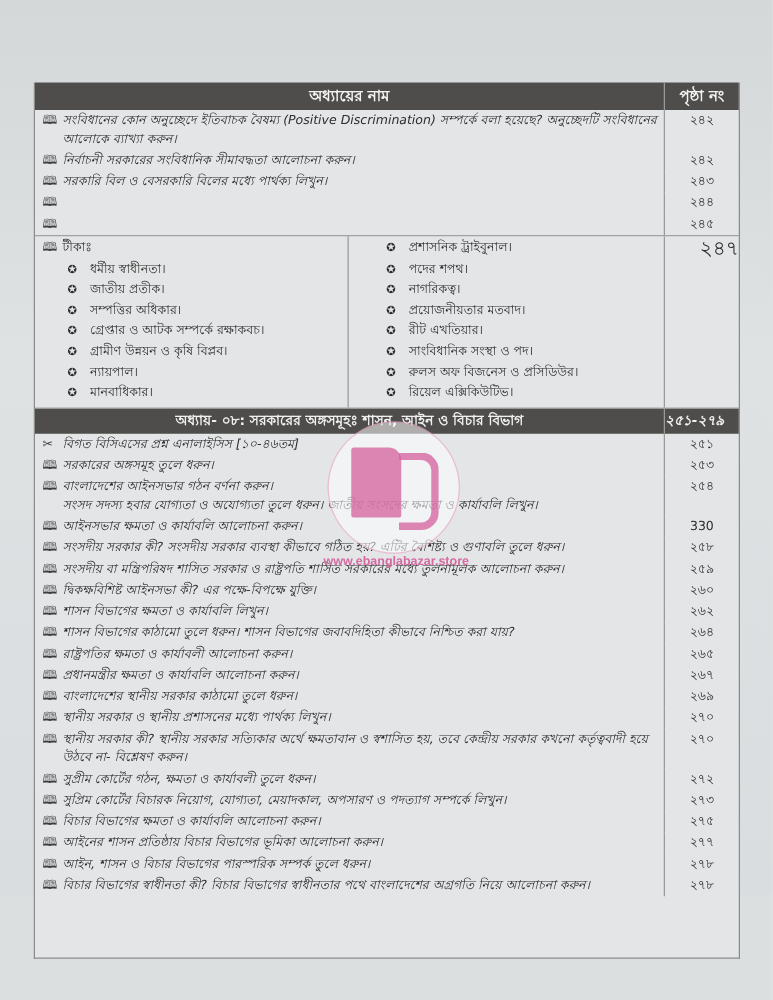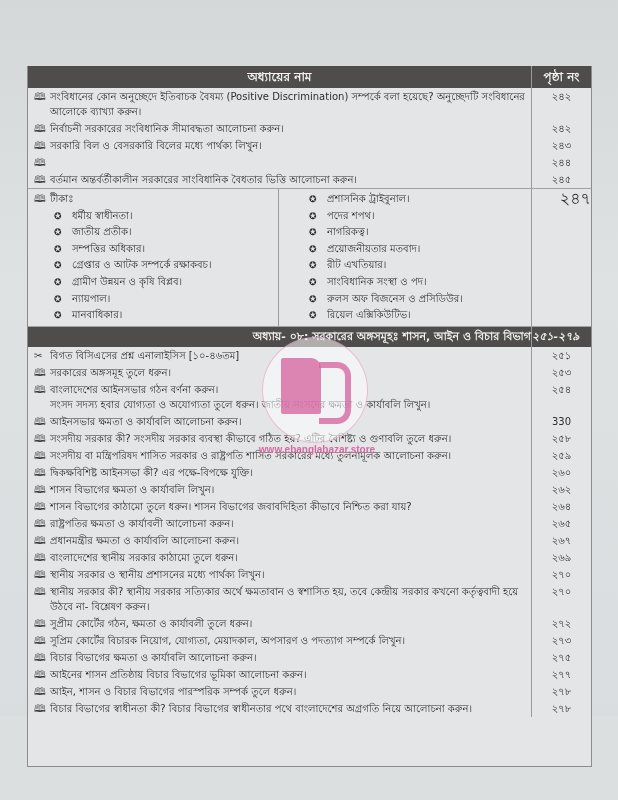--- a/index.html
+++ b/index.html
@@ -28,30 +28,30 @@
   .head-row .c1 { flex: 1; text-align: center; line-height: 22px; border-right: 1px solid #9a9a9a; }
   .head-row .c2 { width: 59px; text-align: center; line-height: 22px; }
   .row { display: flex; position: relative; }
   .row .c1 {
     flex: 1; border-right: 1px solid #9a9a9a; padding: 1px 4px 1px 6px;
     font-size: 10px; line-height: 15px; display: flex;
   }
   .row .c2 { width: 59px; text-align: center; font-size: 10px; line-height: 15px; padding-top: 1px; }
   .row.bordered { border-bottom: 1px solid #a3a3a3; }
   .ic { width: 16px; flex: 0 0 16px; font-size: 10px; color: #3d3d3d; }
-  .txt { flex: 1; }
+  .txt { flex: 1; font-style: italic; }
   .tika { display: flex; border-bottom: 1px solid #a3a3a3; }
   .tika .left { width: 240px; border-right: 1px solid #9a9a9a; padding: 2px 4px 2px 6px; font-size: 10px; line-height: 16.6px; }
   .tika .right { flex: 1; border-right: 1px solid #9a9a9a; padding: 2px 4px 2px 30px; font-size: 10px; line-height: 16.6px; }
   .tika .pg { width: 59px; text-align: right; font-size: 16px; line-height: 16.6px; padding-top: 2px; }
   .bullet { display: flex; }
   .bullet .b { width: 18px; flex: 0 0 18px; font-size: 9px; }
   .left .bullet { padding-left: 20px; }
   .sec-row { display: flex; height: 20px; background: #4e4d4b; color: #f0f0f0; font-size: 11px; font-weight: bold; }
-  .sec-row .c1 { flex: 1; text-align: right; line-height: 20px; border-right: 1px solid #9a9a9a; }
+  .sec-row .c1 { flex: 1; text-align: center; line-height: 20px; border-right: 1px solid #9a9a9a; }
   .sec-row .c2 { width: 59px; line-height: 20px; font-style: italic; }
   .watermark {
     position: absolute; left: 262px; top: 337px; width: 104px; height: 104px;
     border-radius: 50%; background: rgba(255,255,255,0.55);
     border: 1px solid rgba(214,106,160,0.4);
   }
   .wm-book {
     position: absolute; left: 18px; top: 20px; width: 40px; height: 56px;
     background: rgba(214,96,156,0.75); border-radius: 2px 10px 2px 2px;
   }
@@ -97,21 +97,20 @@
     </div>
     <div class="row">
       <div class="c1">
           <span class="ic">🕮</span>
         </div>
       <div class="c2">২৪৪</div>
     </div>
     <div class="row bordered">
       <div class="c1">
           <span class="ic">🕮</span>
-          <span class="txt">বর্তমান অন্তর্বর্তীকালীন সরকারের সাংবিধানিক বৈধতার ভিত্তি আলোচনা করুন।</span>
         </div>
       <div class="c2">২৪৫</div>
     </div>
 
     <div class="tika">
       <div class="left">
         <div style="display:flex">
             <span class="ic">🕮</span>
             <span>টীকাঃ</span>
           </div>

